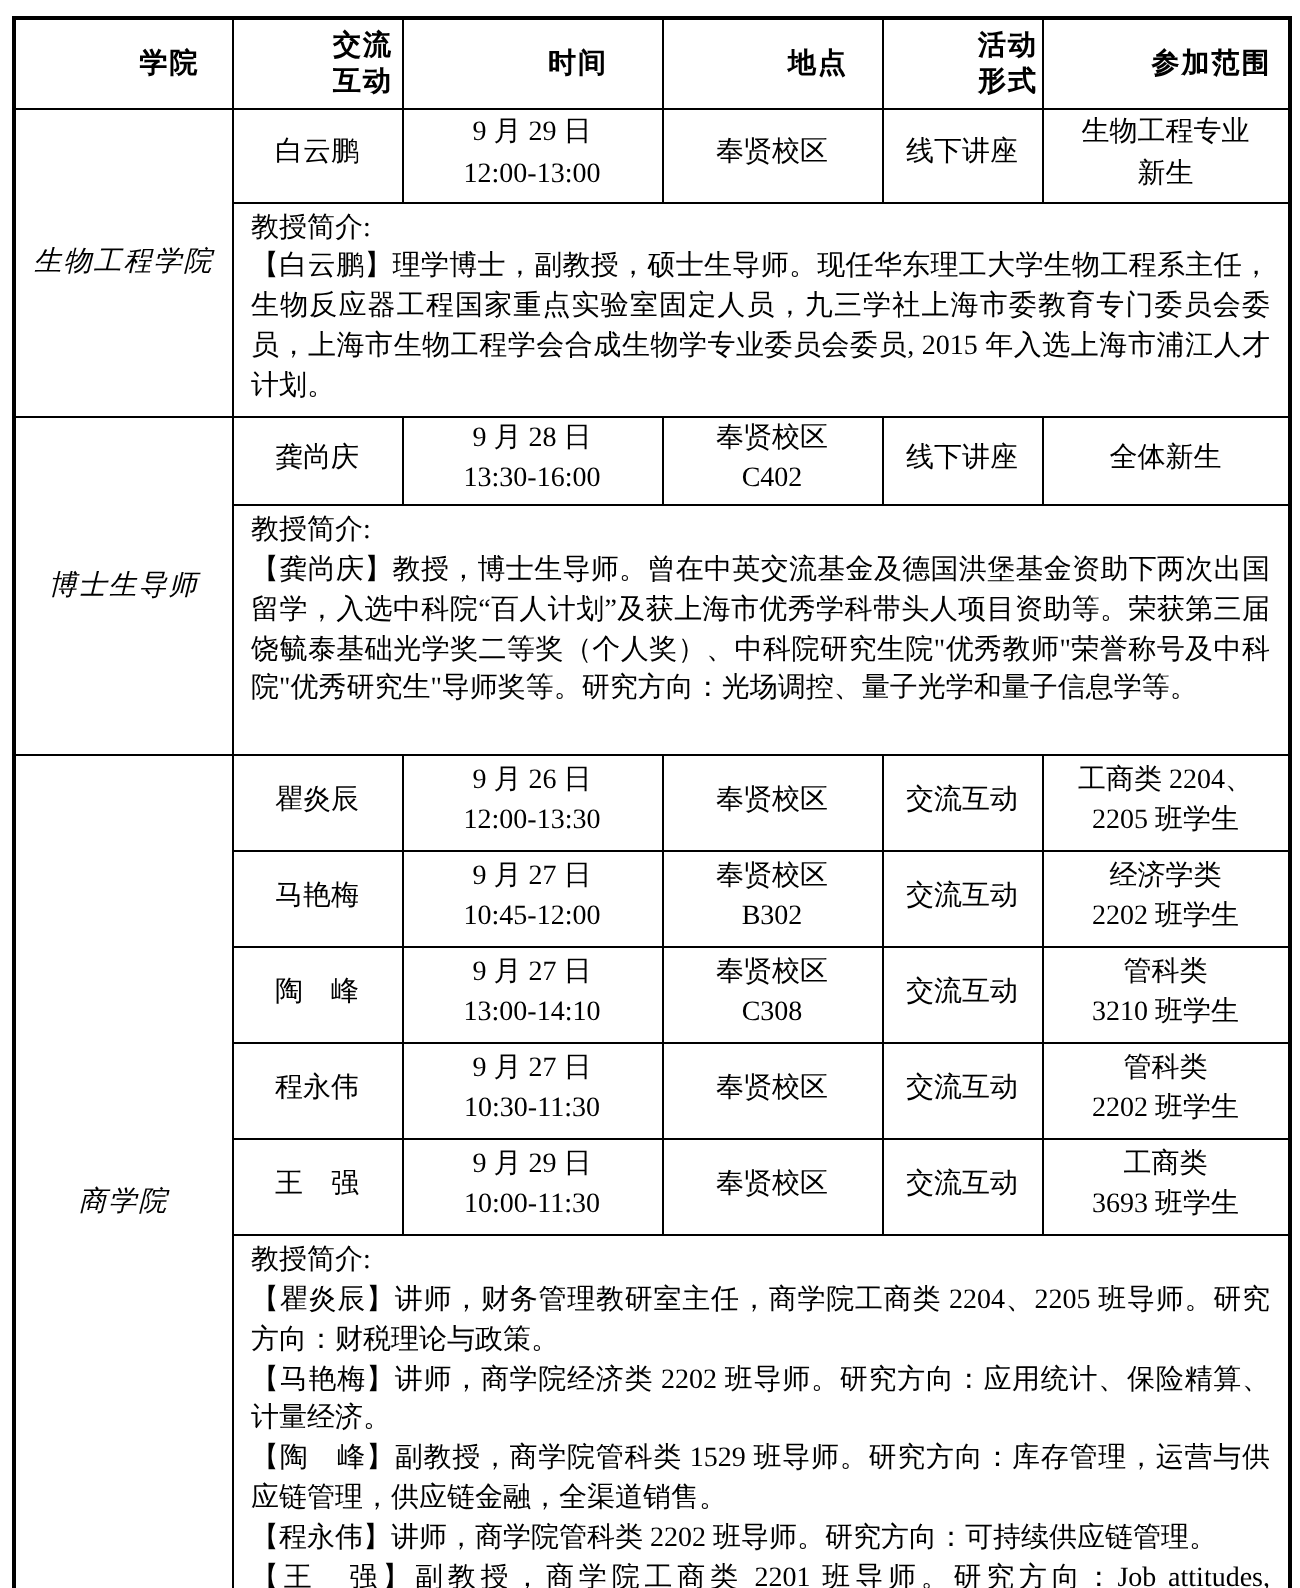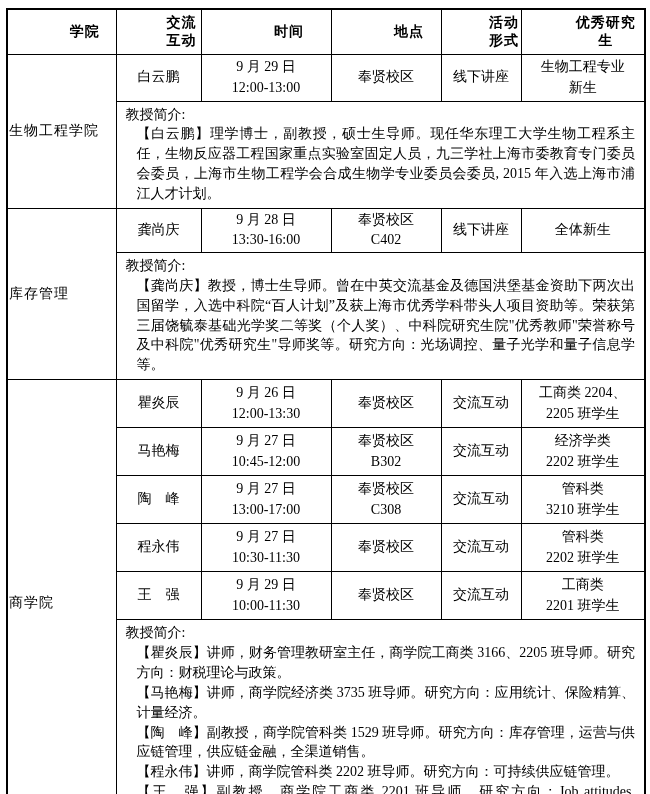--- a/index.html
+++ b/index.html
@@ -32,33 +32,34 @@
     font-size: 14.5px;
     letter-spacing: 1px;
     padding-left: 47px;
   }
   td.center {
     text-align: center;
     vertical-align: middle;
     line-height: 1.45;
   }
   td.college {
+    text-align: center;
     vertical-align: middle;
     letter-spacing: 1px;
+    font-style: italic;
   }
   td.bio {
     text-align: left;
     vertical-align: top;
     padding: 3px 9px 4px 9px;
   }
   td.bio .para {
     line-height: 1.42;
     text-align: justify;
     text-justify: inter-ideograph;
-    margin-left: 11px;
   }
   td.bio .intro {
     line-height: 1.42;
     text-align: left;
   }
   .sub:empty { display: none; }
 </style>
 </head>
 <body>
 
@@ -72,21 +73,21 @@
       <col style="width:124px">
   </colgroup>
 
   <tbody>
       <tr style="height:45px">
     <th class="hdr">学院</th>
     <th class="hdr">交流互动</th>
     <th class="hdr">时间</th>
     <th class="hdr">地点</th>
     <th class="hdr">活动形式</th>
-    <th class="hdr">优秀研究生</th>
+    <th class="hdr">参加范围</th>
   </tr>
 
   <tr style="height:47px">
     <td class="college" rowspan="2">生物工程学院</td>
     <td class="center">白云鹏</td>
     <td class="center">
       <div class="sub">9 月 29 日</div>
       <div class="sub">12:00-13:00</div>
     </td>
     <td class="center">
@@ -100,21 +101,21 @@
     </td>
   </tr>
   <tr style="height:97px">
     <td class="bio" colspan="5">
       <div class="intro">教授简介:</div>
       <div class="para">【白云鹏】理学博士，副教授，硕士生导师。现任华东理工大学生物工程系主任，生物反应器工程国家重点实验室固定人员，九三学社上海市委教育专门委员会委员，上海市生物工程学会合成生物学专业委员会委员, 2015 年入选上海市浦江人才计划。</div>
     </td>
   </tr>
 
   <tr style="height:44px">
-    <td class="college" rowspan="2">库存管理</td>
+    <td class="college" rowspan="2">博士生导师</td>
     <td class="center">龚尚庆</td>
     <td class="center">
       <div class="sub">9 月 28 日</div>
       <div class="sub">13:30-16:00</div>
     </td>
     <td class="center">
       <div class="sub">奉贤校区</div>
       <div class="sub">C402</div>
     </td>
     <td class="center">线下讲座</td>
@@ -160,21 +161,21 @@
     <td class="center">交流互动</td>
     <td class="center">
       <div class="sub">经济学类</div>
       <div class="sub">2202 班学生</div>
     </td>
   </tr>
   <tr style="height:48px">
     <td class="center">陶　峰</td>
     <td class="center">
       <div class="sub">9 月 27 日</div>
-      <div class="sub">13:00-17:00</div>
+      <div class="sub">13:00-14:10</div>
     </td>
     <td class="center">
       <div class="sub">奉贤校区</div>
       <div class="sub">C308</div>
     </td>
     <td class="center">交流互动</td>
     <td class="center">
       <div class="sub">管科类</div>
       <div class="sub">3210 班学生</div>
     </td>
@@ -201,27 +202,27 @@
       <div class="sub">9 月 29 日</div>
       <div class="sub">10:00-11:30</div>
     </td>
     <td class="center">
       <div class="sub">奉贤校区</div>
 
     </td>
     <td class="center">交流互动</td>
     <td class="center">
       <div class="sub">工商类</div>
-      <div class="sub">2201 班学生</div>
+      <div class="sub">3693 班学生</div>
     </td>
   </tr>
   <tr style="height:183px">
     <td class="bio" colspan="5">
       <div class="intro">教授简介:</div>
-      <div class="para">【瞿炎辰】讲师，财务管理教研室主任，商学院工商类 3166、2205 班导师。研究方向：财税理论与政策。</div>
-      <div class="para">【马艳梅】讲师，商学院经济类 3735 班导师。研究方向：应用统计、保险精算、计量经济。</div>
+      <div class="para">【瞿炎辰】讲师，财务管理教研室主任，商学院工商类 2204、2205 班导师。研究方向：财税理论与政策。</div>
+      <div class="para">【马艳梅】讲师，商学院经济类 2202 班导师。研究方向：应用统计、保险精算、计量经济。</div>
       <div class="para">【陶　峰】副教授，商学院管科类 1529 班导师。研究方向：库存管理，运营与供应链管理，供应链金融，全渠道销售。</div>
       <div class="para">【程永伟】讲师，商学院管科类 2202 班导师。研究方向：可持续供应链管理。</div>
       <div class="para">【王　强】副教授，商学院工商类 2201 班导师。研究方向：Job attitudes, Personality, and Counterproductive work behavior.</div>
     </td>
   </tr>
 </tbody>
   </table>
 
 </body></html>

